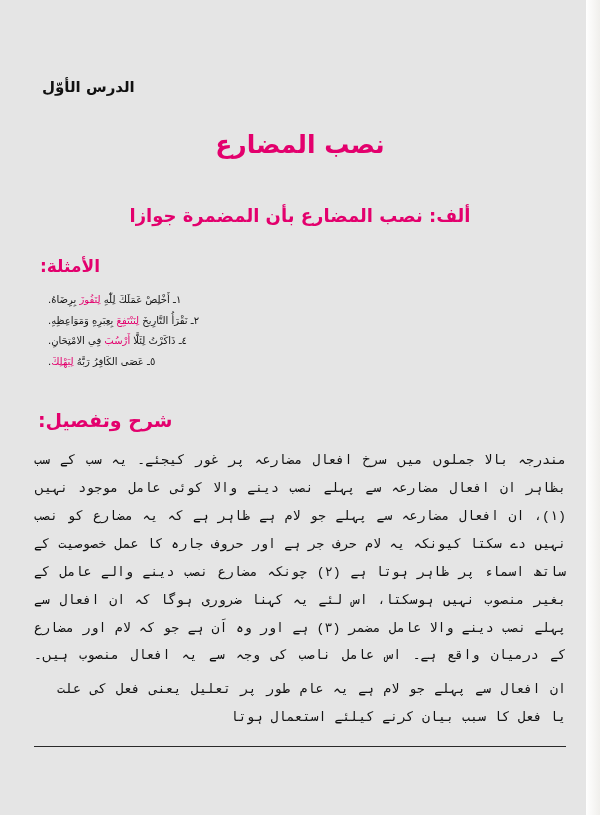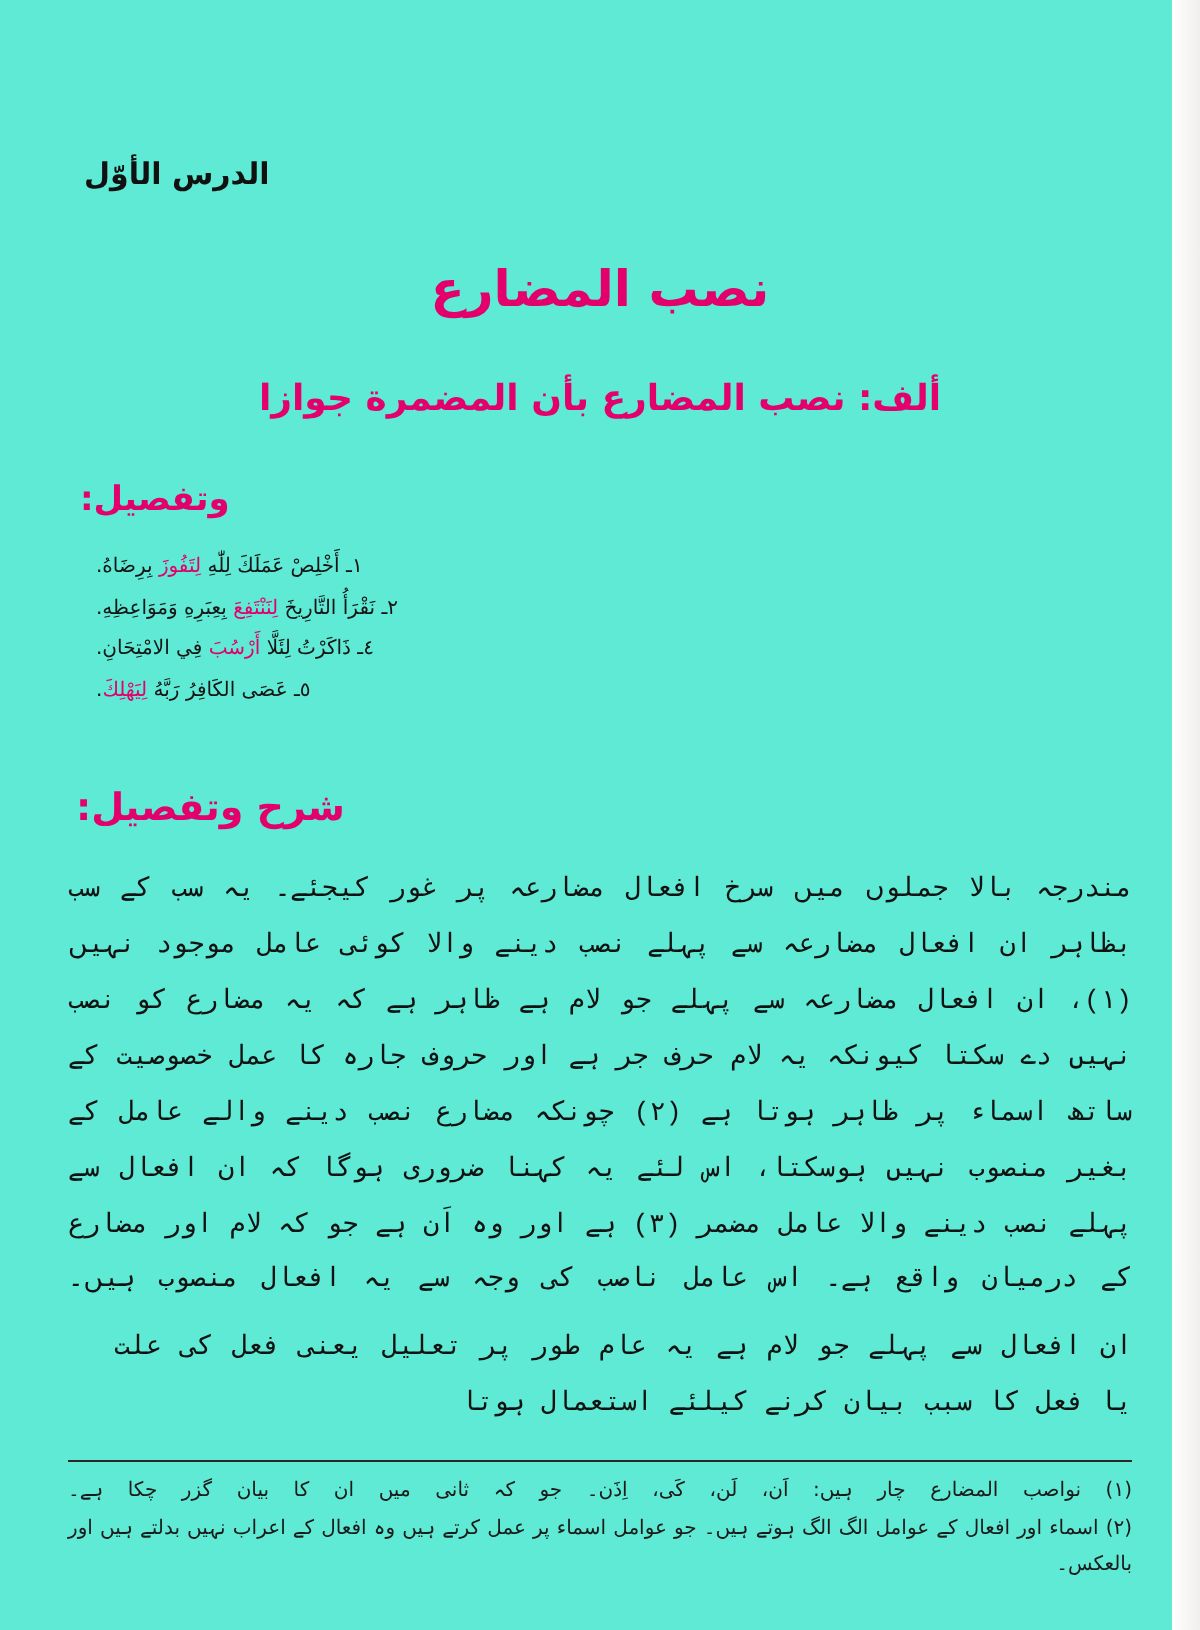--- a/index.html
+++ b/index.html
@@ -11,21 +11,21 @@
     width: 600px;
     height: 815px;
     font-family: "DejaVu Sans", sans-serif;
     overflow: hidden;
     position: relative;
   }
   .page {
     position: relative;
     width: 600px;
     height: 815px;
-    background: #5eead4;
+    background: #e5e5e5;
     box-sizing: border-box;
     padding: 60px 34px 20px 34px;
     direction: rtl;
   }
   .lesson-label {
     text-align: left;
     font-family: "DejaVu Sans", sans-serif;
     font-weight: bold;
     font-size: 15px;
     color: #111111;
@@ -38,21 +38,21 @@
     font-weight: bold;
     font-size: 25px;
     margin-top: 34px;
     letter-spacing: 0.5px;
   }
   .section-title {
     text-align: center;
     color: #e3006d;
     font-weight: bold;
     font-size: 18px;
-    margin-top: 30px;
+    margin-top: 46px;
   }
   .subheading {
     text-align: left;
     color: #e3006d;
     font-weight: bold;
     font-size: 17px;
     margin-top: 30px;
     padding-left: 6px;
   }
   .examples {
@@ -129,37 +129,32 @@
 <div class="page">
 
   <div class="spine"></div>
 
   <div class="lesson-label">الدرس الأوّل</div>
 
   <div class="chapter-title">نصب المضارع</div>
 
   <div class="section-title">ألف: نصب المضارع بأن المضمرة جوازا</div>
 
-  <div class="subheading">وتفصیل:</div>
+  <div class="subheading">الأمثلة:</div>
 
   <div class="examples">
     <div class="example-line">١ـ أَخْلِصْ عَمَلَكَ لِلّٰهِ <span class="hl">لِتَفُوزَ</span> بِرِضَاهُ.</div>
     <div class="example-line">٢ـ نَقْرَأُ التَّارِيخَ <span class="hl">لِنَنْتَفِعَ</span> بِعِبَرِهِ وَمَوَاعِظِهِ.</div>
     <div class="example-line">٤ـ ذَاكَرْتُ لِئَلَّا <span class="hl">أَرْسُبَ</span> فِي الامْتِحَانِ.</div>
     <div class="example-line">٥ـ عَصَى الكَافِرُ رَبَّهُ <span class="hl">لِيَهْلِكَ</span>.</div>
   </div>
 
   <div class="explain-heading">شرح وتفصیل:</div>
 
   <div class="body-block">
     <p class="body-para">مندرجہ بالا جملوں میں سرخ افعال مضارعہ پر غور کیجئے۔ یہ سب کے سب بظاہر ان افعال مضارعہ سے پہلے نصب دینے والا کوئی عامل موجود نہیں (١)، ان افعال مضارعہ سے پہلے جو لام ہے ظاہر ہے کہ یہ مضارع کو نصب نہیں دے سکتا کیونکہ یہ لام حرف جر ہے اور حروف جارہ کا عمل خصوصیت کے ساتھ اسماء پر ظاہر ہوتا ہے (٢) چونکہ مضارع نصب دینے والے عامل کے بغیر منصوب نہیں ہوسکتا، اس لئے یہ کہنا ضروری ہوگا کہ ان افعال سے پہلے نصب دینے والا عامل مضمر (٣) ہے اور وہ اَن ہے جو کہ لام اور مضارع کے درمیان واقع ہے۔ اس عامل ناصب کی وجہ سے یہ افعال منصوب ہیں۔</p>
     <p class="body-para last">ان افعال سے پہلے جو لام ہے یہ عام طور پر تعلیل یعنی فعل کی علت یا فعل کا سبب بیان کرنے کیلئے استعمال ہوتا</p>
   </div>
 
   <div class="footnote-rule"></div>
 
-  <div class="footnotes">
-    <span class="fn-row">(١) نواصب المضارع چار ہیں: اَن، لَن، کَی، اِذَن۔ جو کہ ثانی میں ان کا بیان گزر چکا ہے۔</span>
-    <span class="fn-row">(٢) اسماء اور افعال کے عوامل الگ الگ ہوتے ہیں۔ جو عوامل اسماء پر عمل کرتے ہیں وہ افعال کے اعراب نہیں بدلتے ہیں اور بالعکس۔</span>
-
-  </div>
 
 </div>
 
 </body></html>

